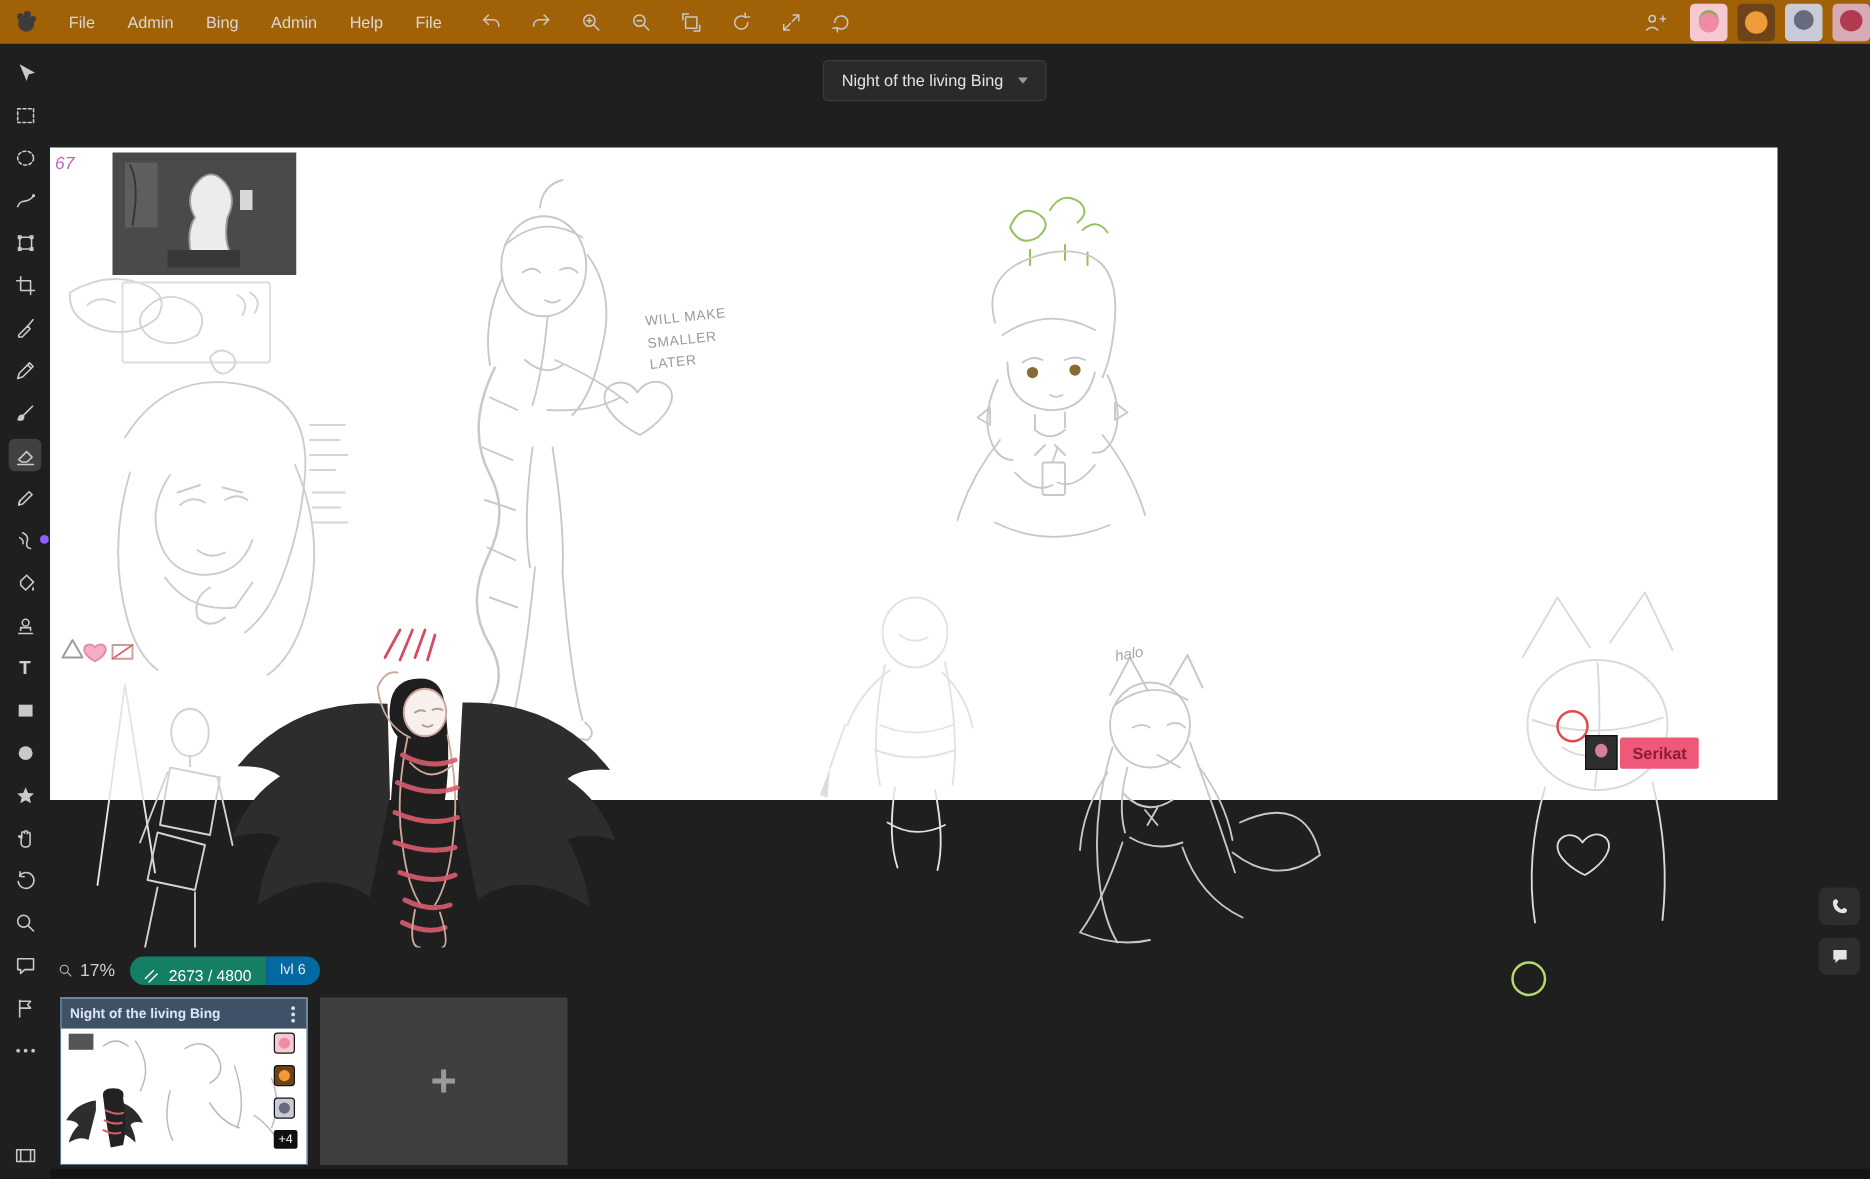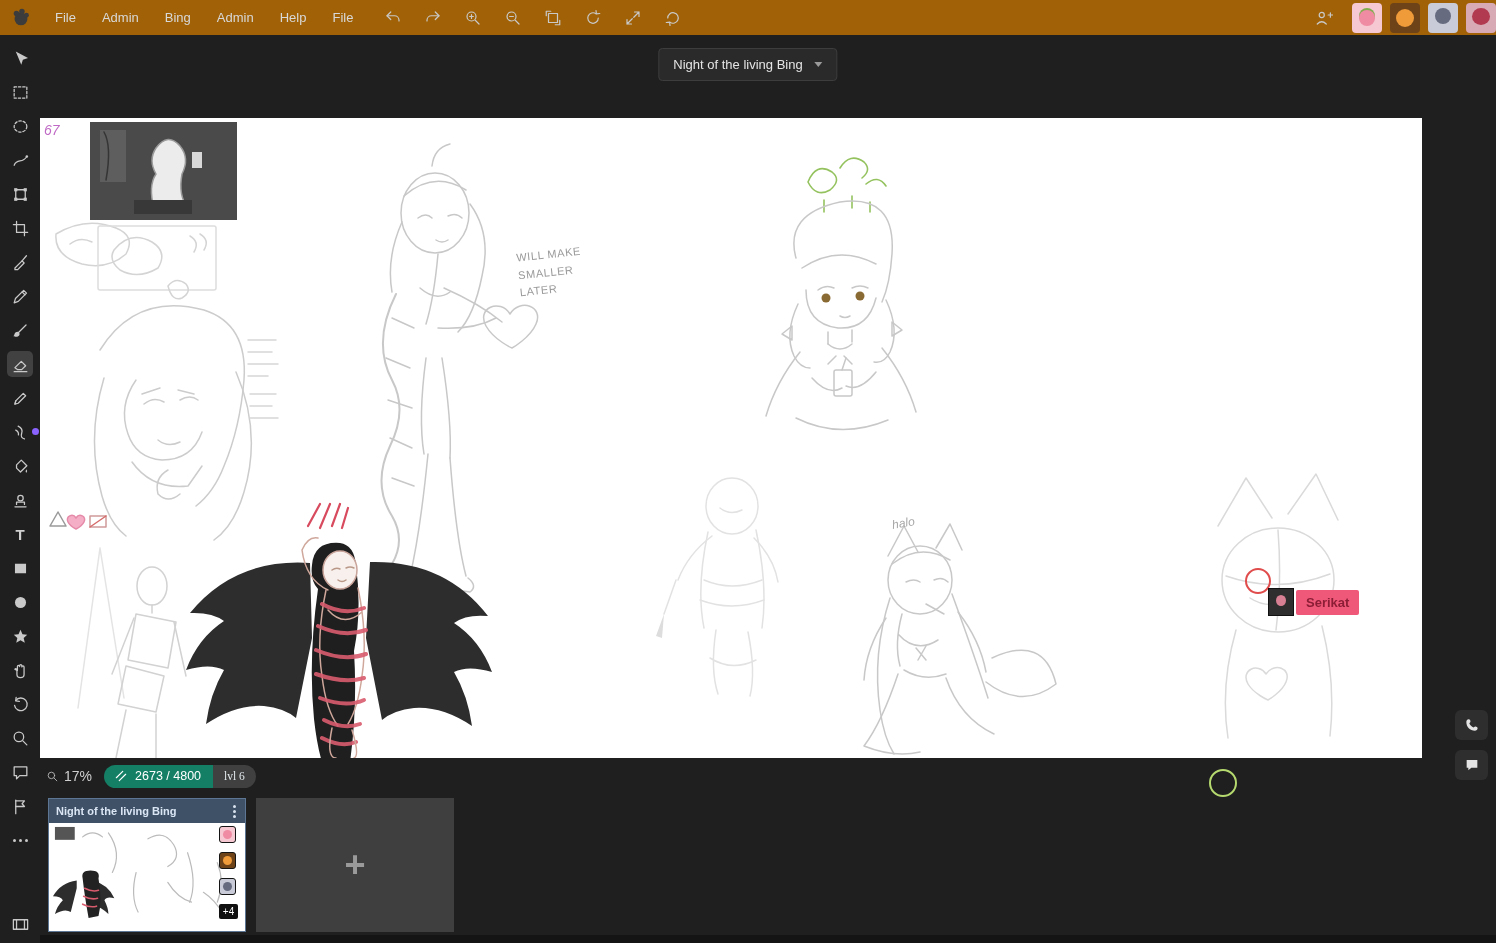--- a/index.html
+++ b/index.html
@@ -34,38 +34,38 @@
     display:flex; flex-direction:column; align-items:center; padding-top:10px; gap:8px; z-index:35; }
   .tool { width:26px; height:26px; border-radius:5px; display:flex; align-items:center; justify-content:center; position:relative; flex:0 0 auto; }
   .tool.selected { background:#414141; }
   .tool .ic { width:19px; height:19px; }
   .pdot { position:absolute; right:-6px; top:9px; width:7px; height:7px; border-radius:50%; background:#8a63ff; }
   .ticon { color:#cfcfcf; font-size:15px; font-weight:bold; line-height:1; }
   .dots-h { display:flex; gap:3px; } .dots-h i { width:3px; height:3px; border-radius:50%; background:#c9c9c9; }
   .rail-bottom { position:absolute; bottom:6px; left:7px; }
 
   
-  .canvas { position:absolute; left:40px; top:118px; width:1382px; height:640px; background:#ffffff; z-index:5; }
+  .canvas { position:absolute; left:40px; top:118px; width:1382px; height:522px; background:#ffffff; z-index:5; }
   .canvas svg { position:absolute; inset:0; }
   .ann { position:absolute; color:#8f8f8f; z-index:8; }
   .ann-67 { left:4px; top:4px; color:#c06ac5; font-size:14px; font-style:italic; }
   .ann-note { left:478px; top:128px; font-size:11px; letter-spacing:.6px; transform:rotate(-6deg); white-space:pre-line; line-height:1.6; color:#9a9a9a; }
   .ann-halo { left:852px; top:398px; font-size:12px; font-style:italic; transform:rotate(-10deg); color:#a8a8a8; }
   .cursor-ring { position:absolute; left:1205px; top:450px; width:26px; height:26px; border:2px solid #e04b4b; border-radius:50%; z-index:9; }
   .cursor-avatar { position:absolute; left:1228px; top:470px; width:26px; height:28px; background:#2e2e2e; border:1px solid #111; z-index:9; }
   .cursor-avatar::after { content:""; position:absolute; inset:6px 7px 9px 7px; border-radius:50%; background:#d77f93; }
   .cursor-badge { position:absolute; left:1256px; top:472px; height:25px; background:#ef5878; color:#8c1d36;
     font-size:13px; font-weight:bold; display:flex; align-items:center; padding:0 10px; border-radius:2px; z-index:9; }
 
   
   .statusbar { position:absolute; left:40px; top:758px; width:1382px; height:36px; display:flex; align-items:center; padding-left:6px; gap:12px; z-index:10; }
   .zoom-label { display:flex; align-items:center; gap:5px; color:#cfcfcf; font-size:14px; }
   .xp-pill { display:flex; align-items:stretch; height:23px; border-radius:12px; overflow:hidden; font-size:12.5px; }
-  .xp-main { background:#157f66; color:#fff; display:flex; align-items:center; gap:7px; padding:0 12px 0 10px; }
-  .xp-level { background:#404040; color:#e2e9ec; display:flex; align-items:center; padding:0 11px; font-size:11.5px;font-family:Liberation Serif, serif; }
+  .xp-main { background:#157f66; color:#fff; display:flex; align-items:flex-end; gap:7px; padding:0 12px 0 10px; }
+  .xp-level { background:#0369a1; color:#e2e9ec; display:flex; align-items:center; padding:0 11px; font-size:11.5px; }
   .green-ring { position:absolute; left:1209px; top:769px; width:28px; height:28px; border:2px solid #b5d96e; border-radius:50%; z-index:20; }
 
   
   .float-btn { position:absolute; width:33px; height:30px; background:#2e2e2e; border-radius:6px;
     display:flex; align-items:center; justify-content:center; z-index:25; }
   .fb-call { left:1455px; top:710px; } .fb-chat { left:1455px; top:750px; }
 
   
   .pages-panel { position:absolute; left:0; top:790px; width:1496px; height:145px; z-index:12; }
   .page-card { position:absolute; left:48px; top:8px; width:198px; height:134px; background:#fff;

